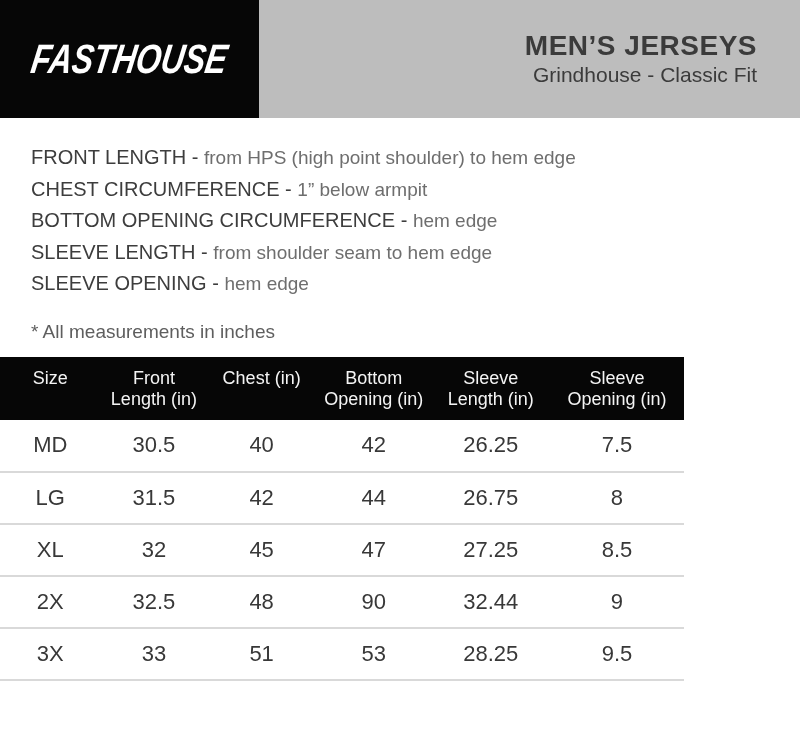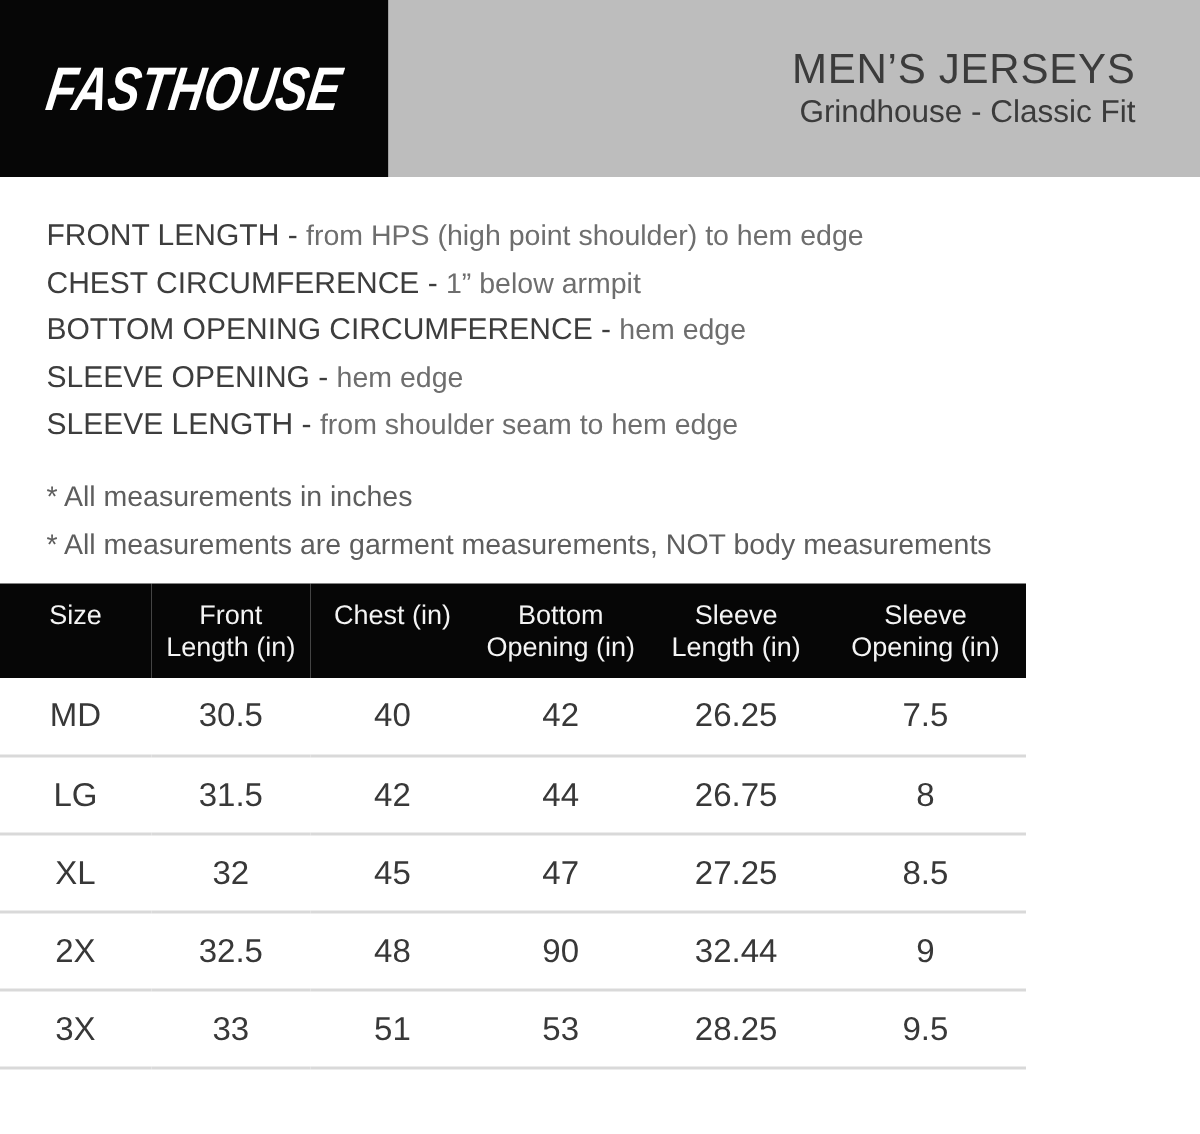--- a/index.html
+++ b/index.html
@@ -21,21 +21,21 @@
     font-size: 41px; white-space: nowrap;
     transform: skewX(-9deg) scaleX(0.78);
     letter-spacing: 0px; line-height: 1;
   }
   .header-right {
     flex: 1; background: #bdbdbd;
     display: flex; flex-direction: column; justify-content: center;
     align-items: flex-end; padding-right: 43px;
   }
   .page-title {
-    font-size: 28px; font-weight: 400; color: #3b3b3b;
+    font-size: 28px; font-weight: 700; color: #3b3b3b;
     letter-spacing: 0.5px; line-height: 1.15;
   }
   .page-subtitle {
     font-size: 21px; font-weight: 400; color: #3b3b3b; line-height: 1.25;
   }
 
   
   .definitions { margin: 24px 0 4px 31px; }
   .def-line { font-size: 20px; line-height: 30.5px; white-space: nowrap; }
   .def-term { color: #3d3d3d; }
@@ -81,32 +81,31 @@
   </div>
   <div class="def-line">
     <span class="def-term">CHEST CIRCUMFERENCE -</span>
     <span class="def-desc">1” below armpit</span>
   </div>
   <div class="def-line">
     <span class="def-term">BOTTOM OPENING CIRCUMFERENCE -</span>
     <span class="def-desc">hem edge</span>
   </div>
   <div class="def-line">
+    <span class="def-term">SLEEVE LENGTH -</span>
+    <span class="def-desc">from shoulder seam to hem edge</span>
+  </div>
+  <div class="def-line">
     <span class="def-term">SLEEVE OPENING -</span>
     <span class="def-desc">hem edge</span>
-  </div>
-  <div class="def-line">
-    <span class="def-term">SLEEVE LENGTH -</span>
-    <span class="def-desc">from shoulder seam to hem edge</span>
   </div>
 </div>
 
 <div class="notes">
   <div class="note-line">* All measurements in inches</div>
-  <div class="note-line">* All measurements are garment measurements, NOT body measurements</div>
 </div>
 
 <table class="size-table">
   <colgroup>
     <col style="width:14.7%">
     <col style="width:15.6%">
     <col style="width:15.9%">
     <col style="width:16.9%">
     <col style="width:17.3%">
     <col style="width:19.6%">

